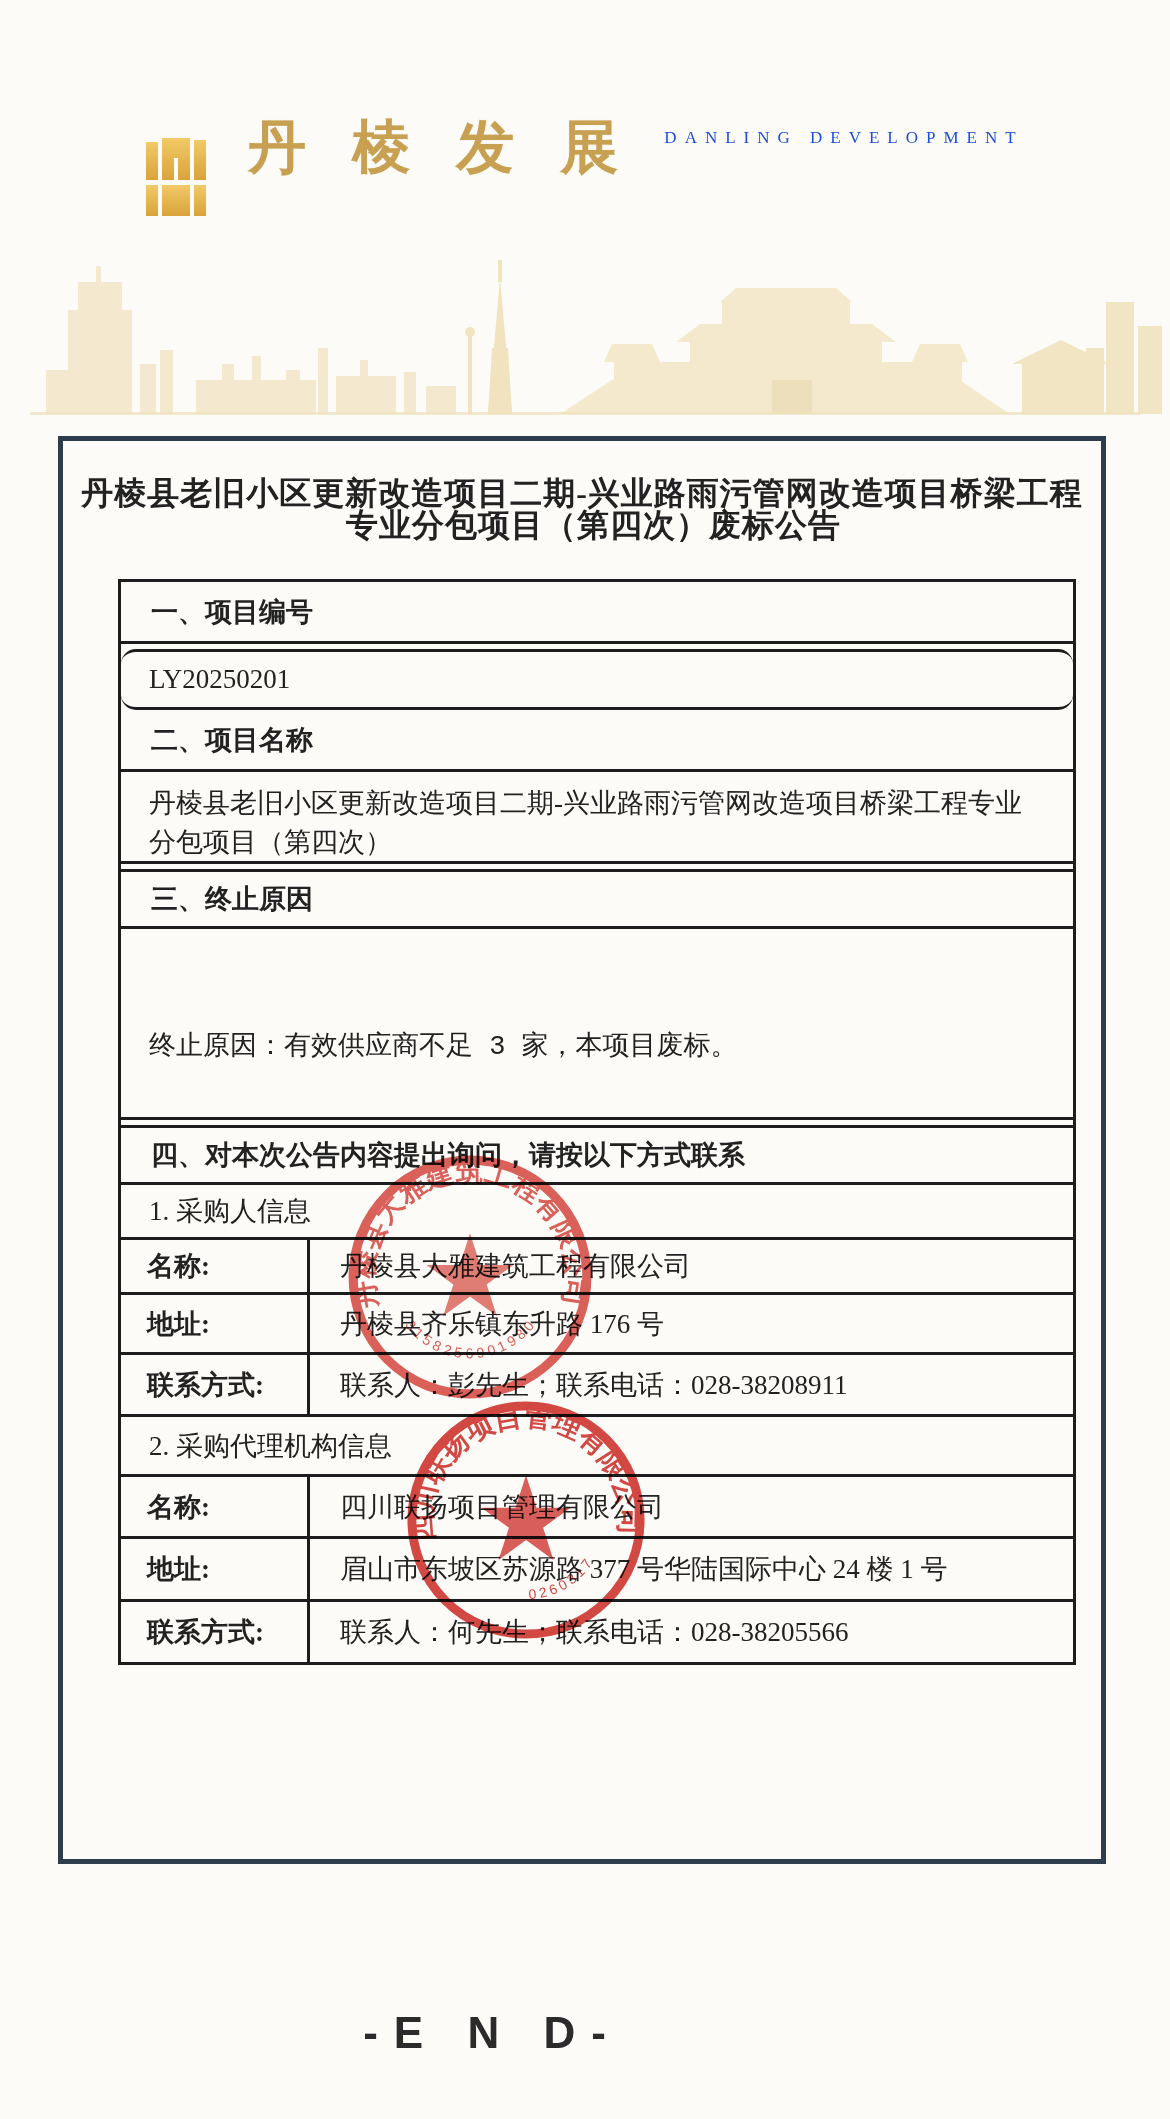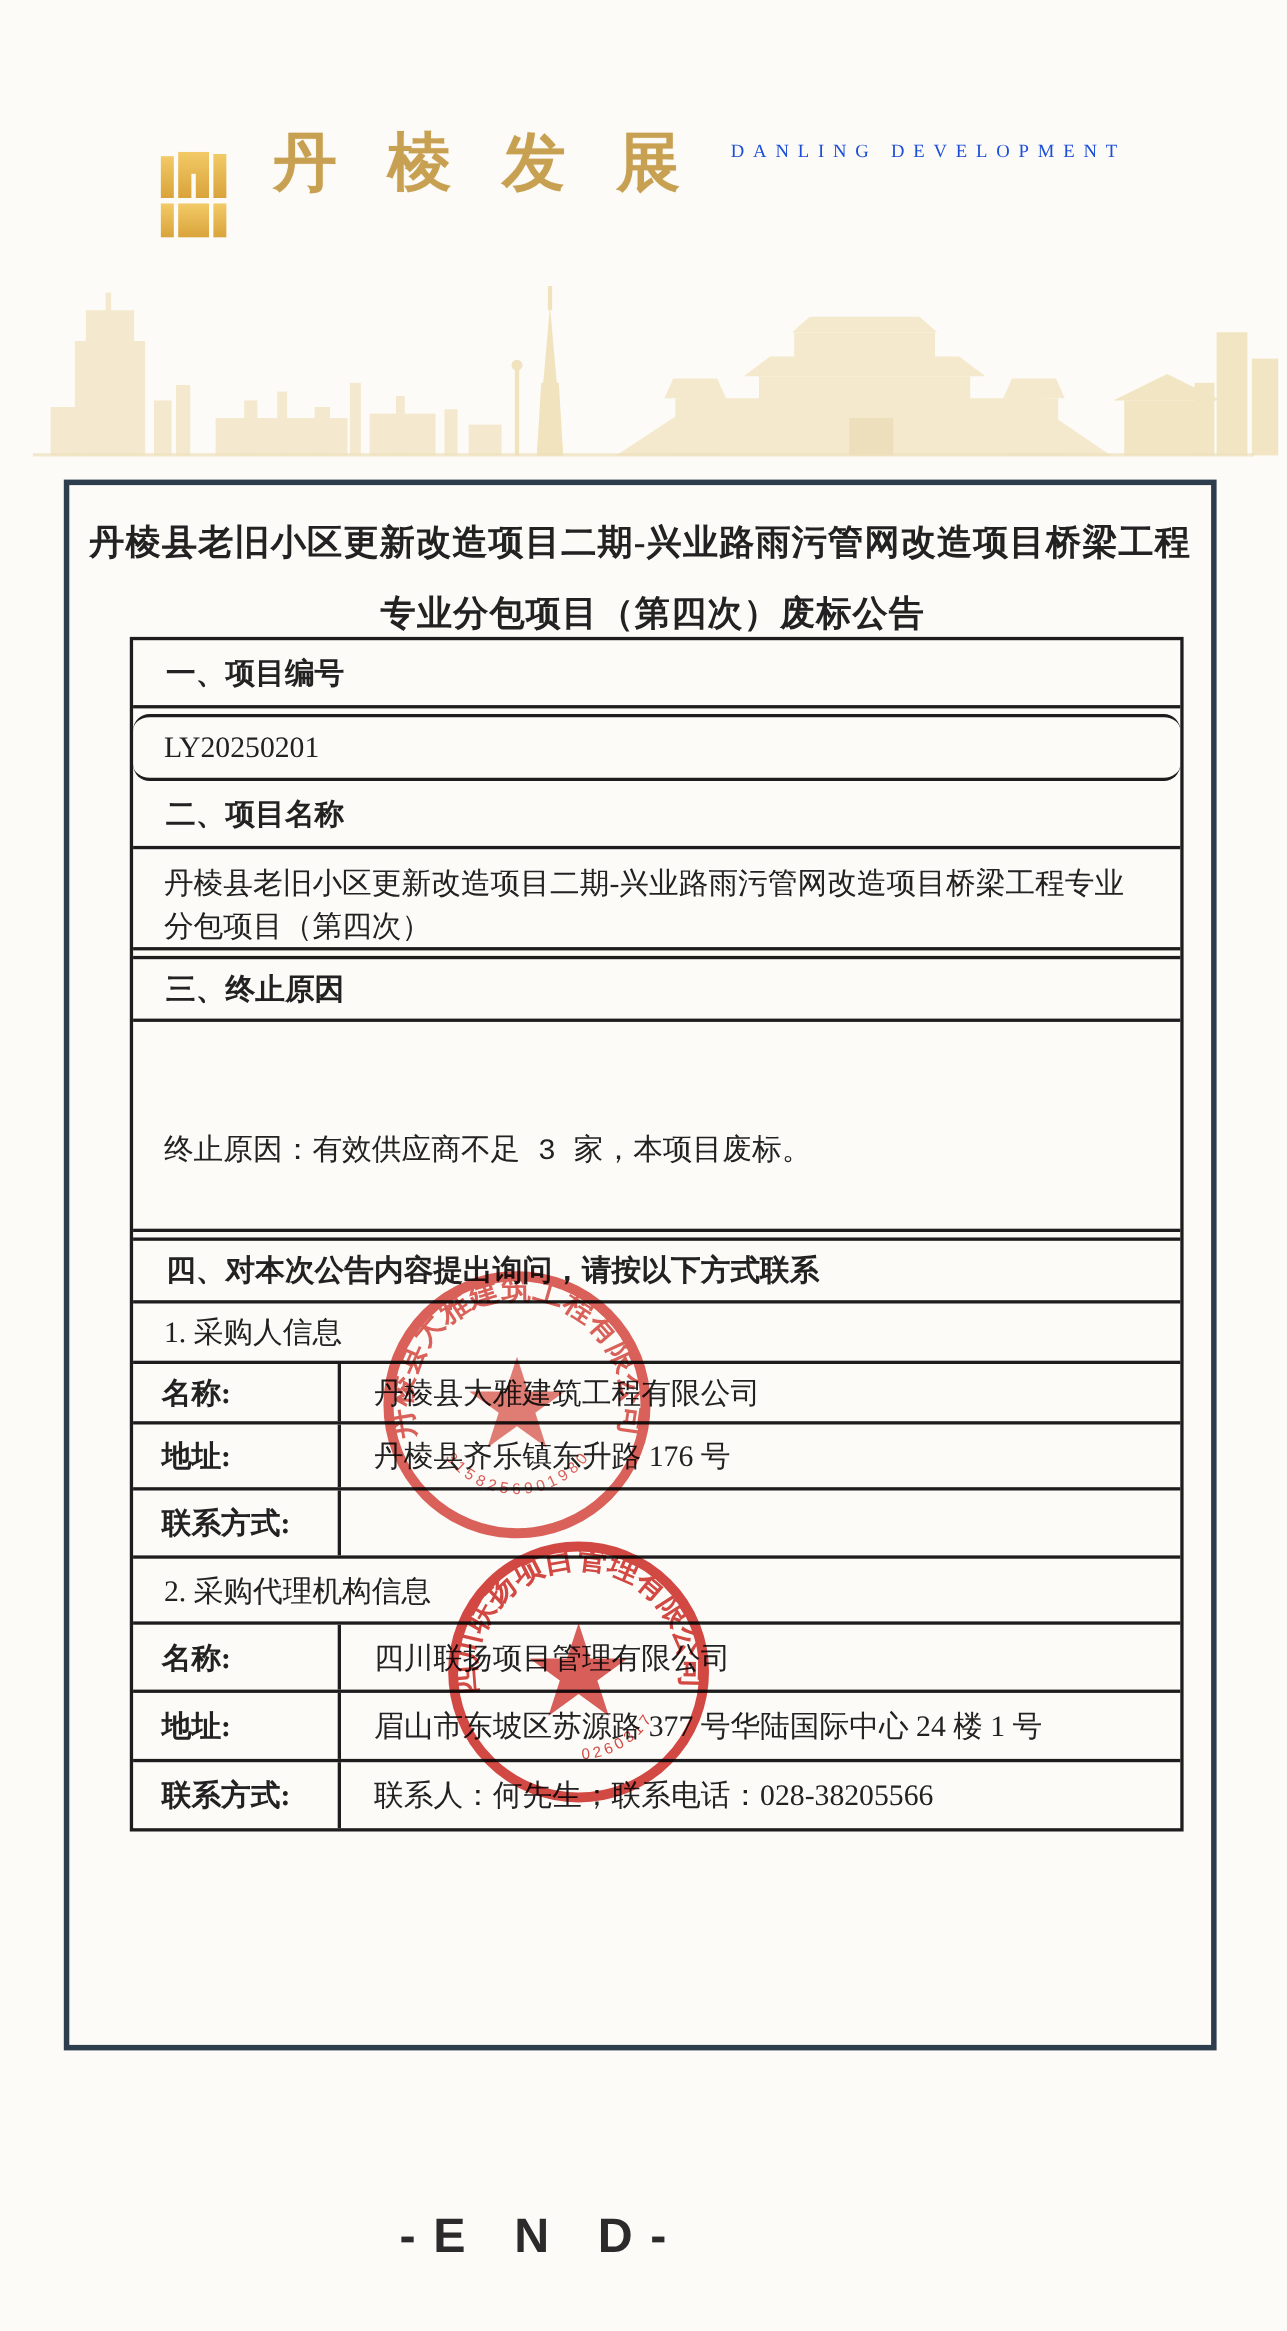--- a/index.html
+++ b/index.html
@@ -34,21 +34,21 @@
   
   .doc-frame{
     position:absolute;left:58px;top:436px;width:1038px;height:1418px;
     border:5px solid #2e3d4d;background:transparent;
   }
   .doc-title{
     text-align:center;font-weight:bold;font-size:32px;line-height:1;color:#222;
     letter-spacing:1px;
   }
   .doc-title-l1{margin-top:36px;}
-  .doc-title-l2{margin-top:32px;padding-left:23px;}
+  .doc-title-l2{padding-left:23px;}
   
   .info-table{
     position:absolute;left:55px;top:138px;width:952px;
     border:3px solid #1d1d1d;background:transparent;
     font-size:27px;color:#222;
   }
   .row{position:relative;border-bottom:3px solid #1d1d1d;box-sizing:border-box;display:flex;align-items:center;}
   .row:last-child{border-bottom:none;}
   .row.gap-top{border-top:3px solid #1d1d1d;margin-top:5px;}
   .sec-header{font-weight:bold;padding-left:30px;}
@@ -173,20 +173,21 @@
       <div class="row h58 kv">
         <div class="label">名称:</div>
         <div class="value">丹棱县大雅建筑工程有限公司</div>
       </div>
       <div class="row h60 kv">
         <div class="label">地址:</div>
         <div class="value">丹棱县齐乐镇东升路 176 号</div>
       </div>
       <div class="row h62 kv">
         <div class="label">联系方式:</div>
+        <div class="value">联系人：彭先生；联系电话：028-38208911</div>
       </div>
 
       <div class="row h60 plain">2. 采购代理机构信息</div>
       <div class="row h62 kv">
         <div class="label">名称:</div>
         <div class="value">四川联扬项目管理有限公司</div>
       </div>
       <div class="row h63 kv">
         <div class="label">地址:</div>
         <div class="value">眉山市东坡区苏源路 377 号华陆国际中心 24 楼 1 号</div>

